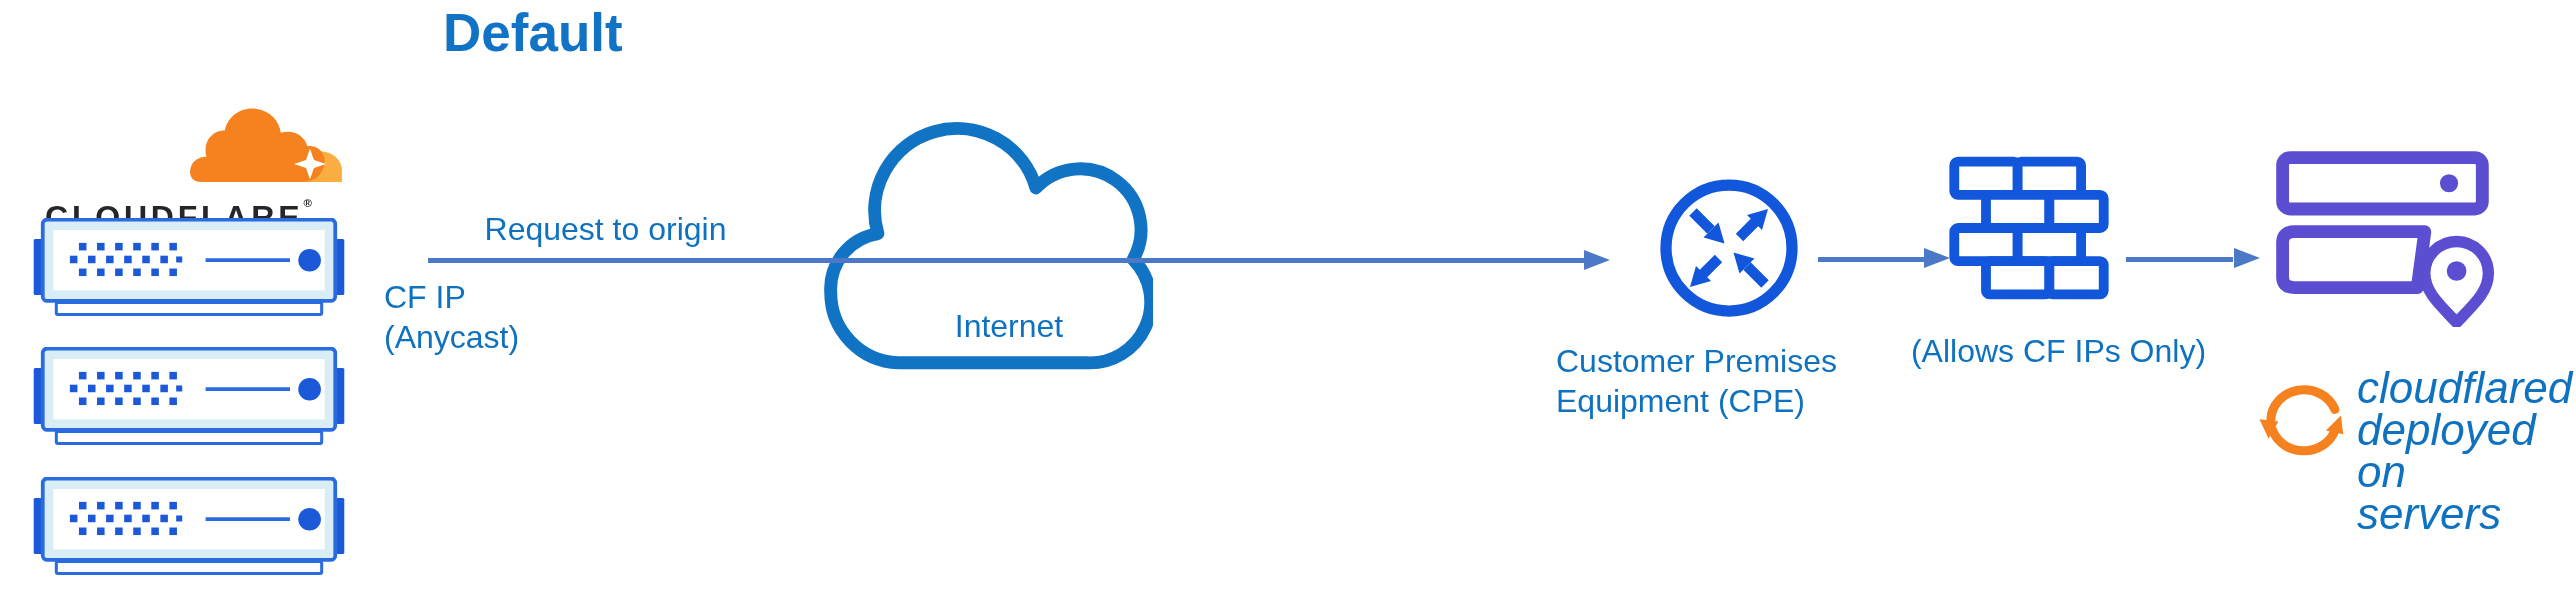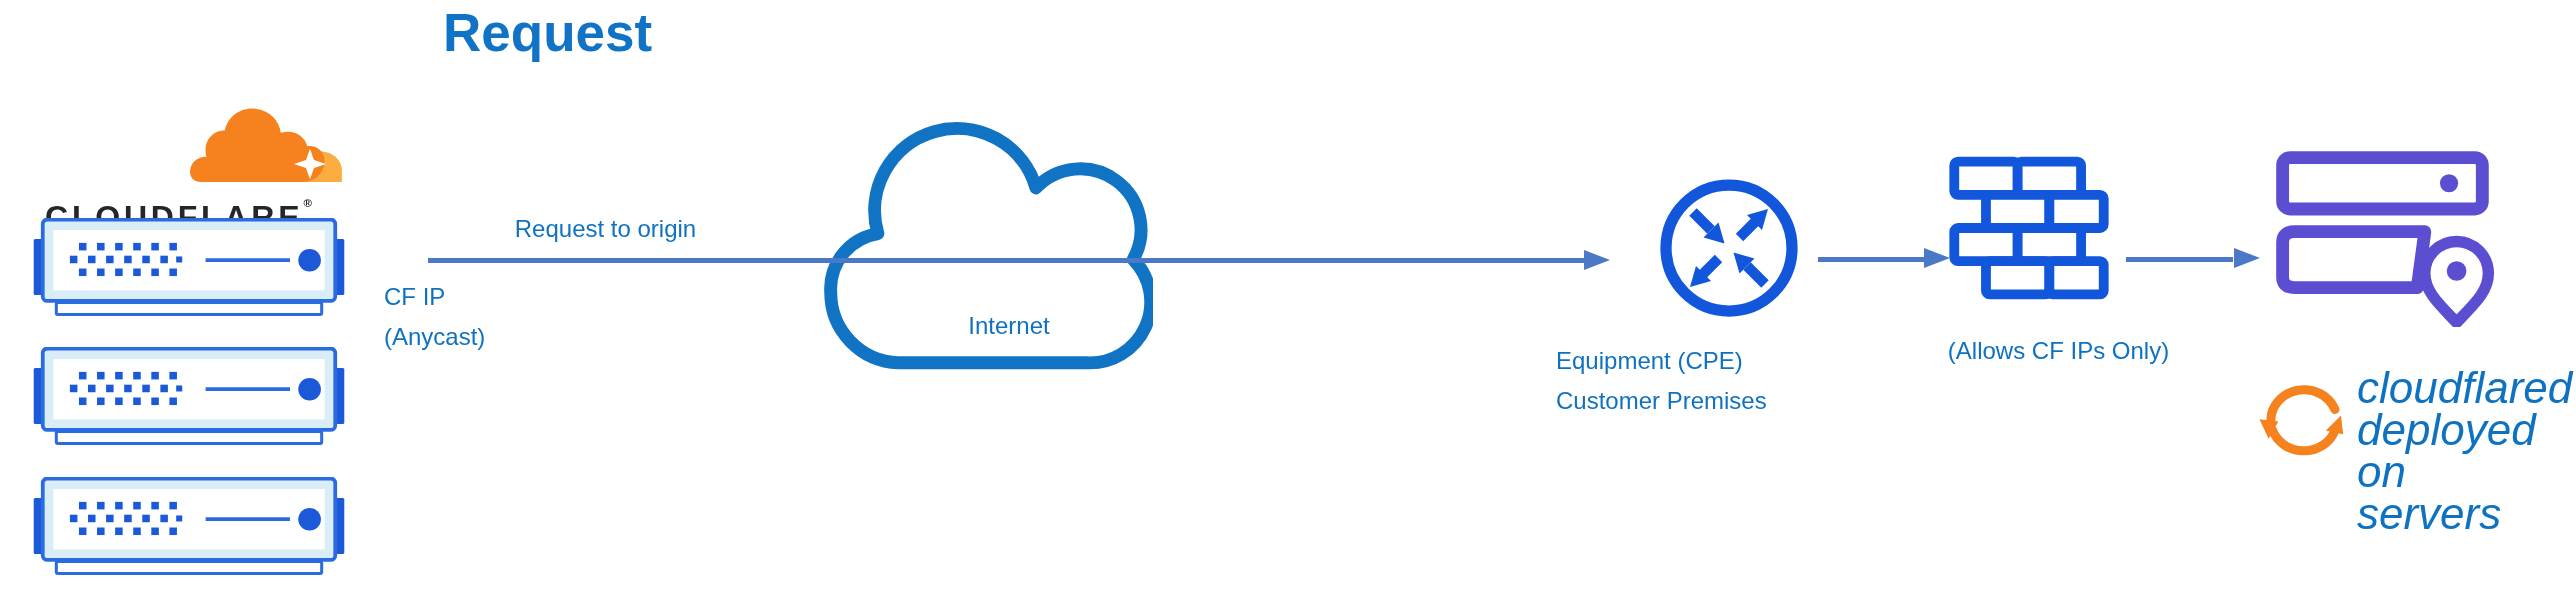--- a/index.html
+++ b/index.html
@@ -3,41 +3,41 @@
 <meta charset="utf-8">
 <style>
   html,body{margin:0;padding:0;background:#ffffff;}
   .canvas{
     position:relative;width:2576px;height:614px;background:#ffffff;overflow:hidden;
     font-family:"Liberation Sans","DejaVu Sans",sans-serif;
   }
   .title{
     position:absolute;left:443px;top:1.5px;font-size:53px;font-weight:600;color:#1173c6;
   }
-  .label{position:absolute;color:#0f72c0;font-size:24px;line-height:40px;font-weight:400;}
+  .label{position:absolute;color:#0f72c0;font-size:32px;line-height:40px;font-weight:400;}
   .label.center{text-align:center;}
   .cf-wordmark{
     position:absolute;left:45px;top:182px;font-size:32px;font-weight:800;letter-spacing:3.8px;
     color:#23272b;white-space:nowrap;margin-top:15px;
   }
   .cf-wordmark sup{font-size:11.4px;letter-spacing:0;vertical-align:21px;}
   .icon{position:absolute;z-index:3;}
   .edge-line{position:absolute;height:4.5px;background:#4b79c8;z-index:4;}
   .edge-head{
     position:absolute;width:0;height:0;z-index:4;
     border-left:26px solid #4b79c8;border-top:10.6px solid transparent;border-bottom:10.6px solid transparent;
   }
   .internet-label{position:absolute;left:838px;top:306px;width:342px;text-align:center;z-index:5;}
 </style>
 </head>
 <body>
 
 <div class="canvas">
 
-  <div class="title">Request</div>
+  <div class="title">Default</div>
 
   <svg class="icon" style="left:189px;top:101px;" width="153" height="83" viewBox="0 0 230 125">
     <path fill="#fbad41" d="M152 122 C152 96 172 76 198 76 C217 76 230 90 230 104 L230 122 Z"></path>
     <path fill="#f6821f" d="M18 122 C2 122 -2 108 4 96 C8 88 18 84 26 84 C20 62 34 44 54 44 C58 22 80 8 102 12 C122 15 136 30 138 48 C156 42 174 52 178 68 C192 66 204 76 204 90 C204 108 190 122 172 122 Z"></path>
     <polygon fill="#ffffff" points="182,72 188,89 206,95 188,101 182,118 176,101 158,95 176,89"></polygon>
   </svg>
   <div class="cf-wordmark"><span>CLOUDFLARE</span><sup>®</sup></div>
 
   <svg class="icon" style="left:33px;top:218px;" width="312" height="98" viewBox="0 0 412 130">
     <rect x="0" y="28" width="16" height="74" rx="2" fill="#1c59d9"></rect>
@@ -152,22 +152,22 @@
       <line x1="86" y1="114" x2="64" y2="136"></line>
     </g>
     <g fill="#1156db">
       <polygon points="94,94 66,86 86,66"></polygon>
       <polygon points="152,48 124,56 144,76"></polygon>
       <polygon points="106,106 134,114 114,134"></polygon>
       <polygon points="48,152 76,144 56,124"></polygon>
     </g>
   </svg>
   <div class="label" style="left:1556px;top:341px;">
+    <div>Customer Premises</div>
     <div>Equipment (CPE)</div>
-    <div>Customer Premises</div>
   </div>
 
   <div class="edge-line" style="left:1818px;top:257px;width:106px;"></div>
   <div class="edge-head" style="left:1924px;top:248px;"></div>
 
   <svg class="icon" style="left:1949px;top:156px;" width="160" height="144" viewBox="0 0 212 190">
     <g fill="#ffffff" stroke="#1156db" stroke-width="13" stroke-linejoin="round">
       <rect x="7" y="7" width="84" height="44" rx="5"></rect>
         <rect x="91" y="7" width="84" height="44" rx="5"></rect>
       <rect x="49" y="51" width="84" height="44" rx="5"></rect>

